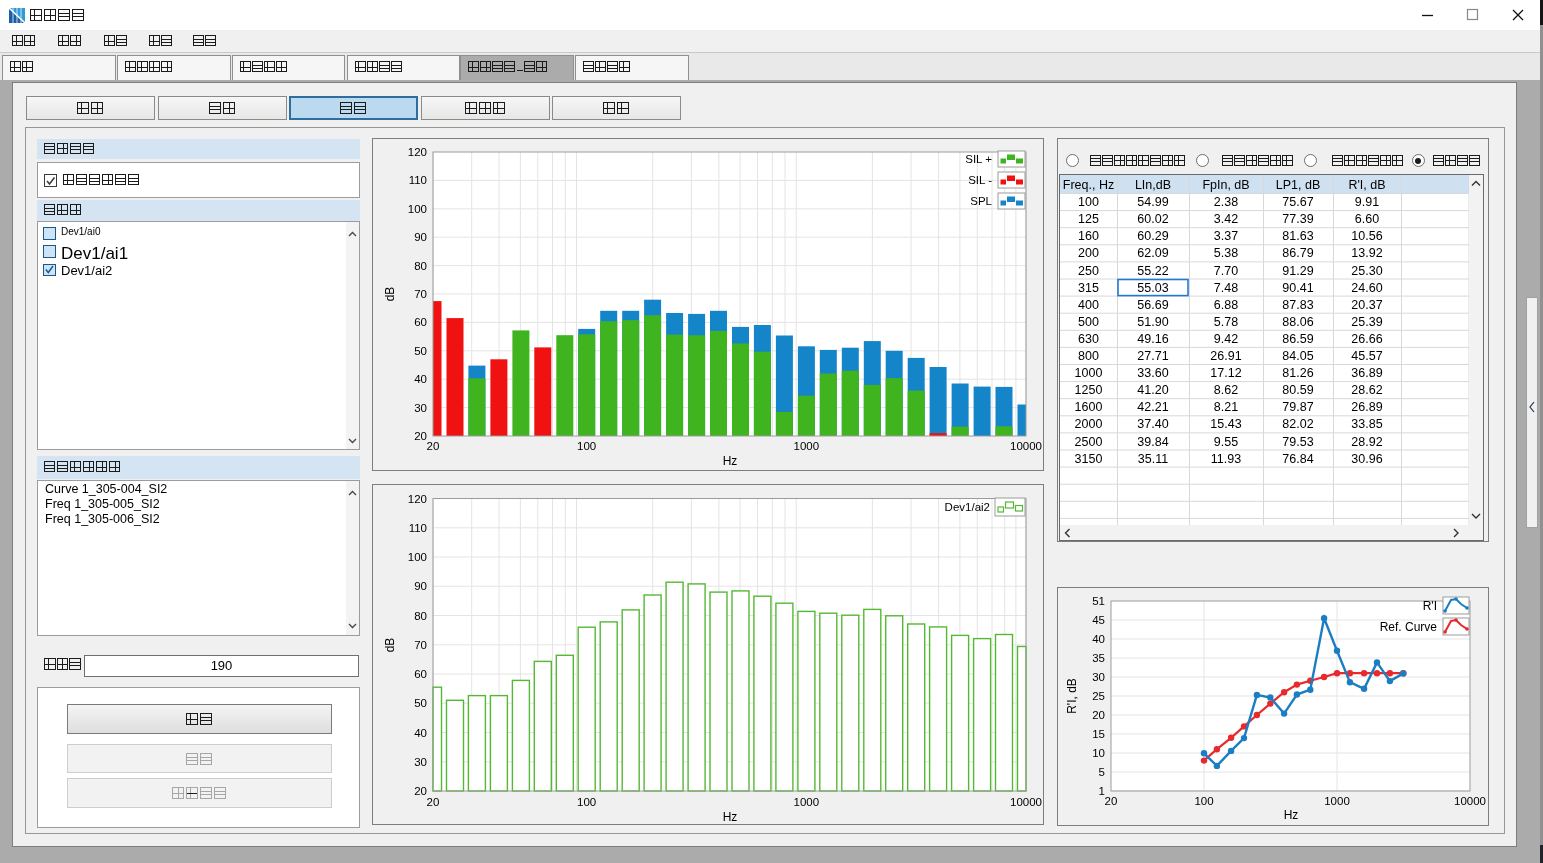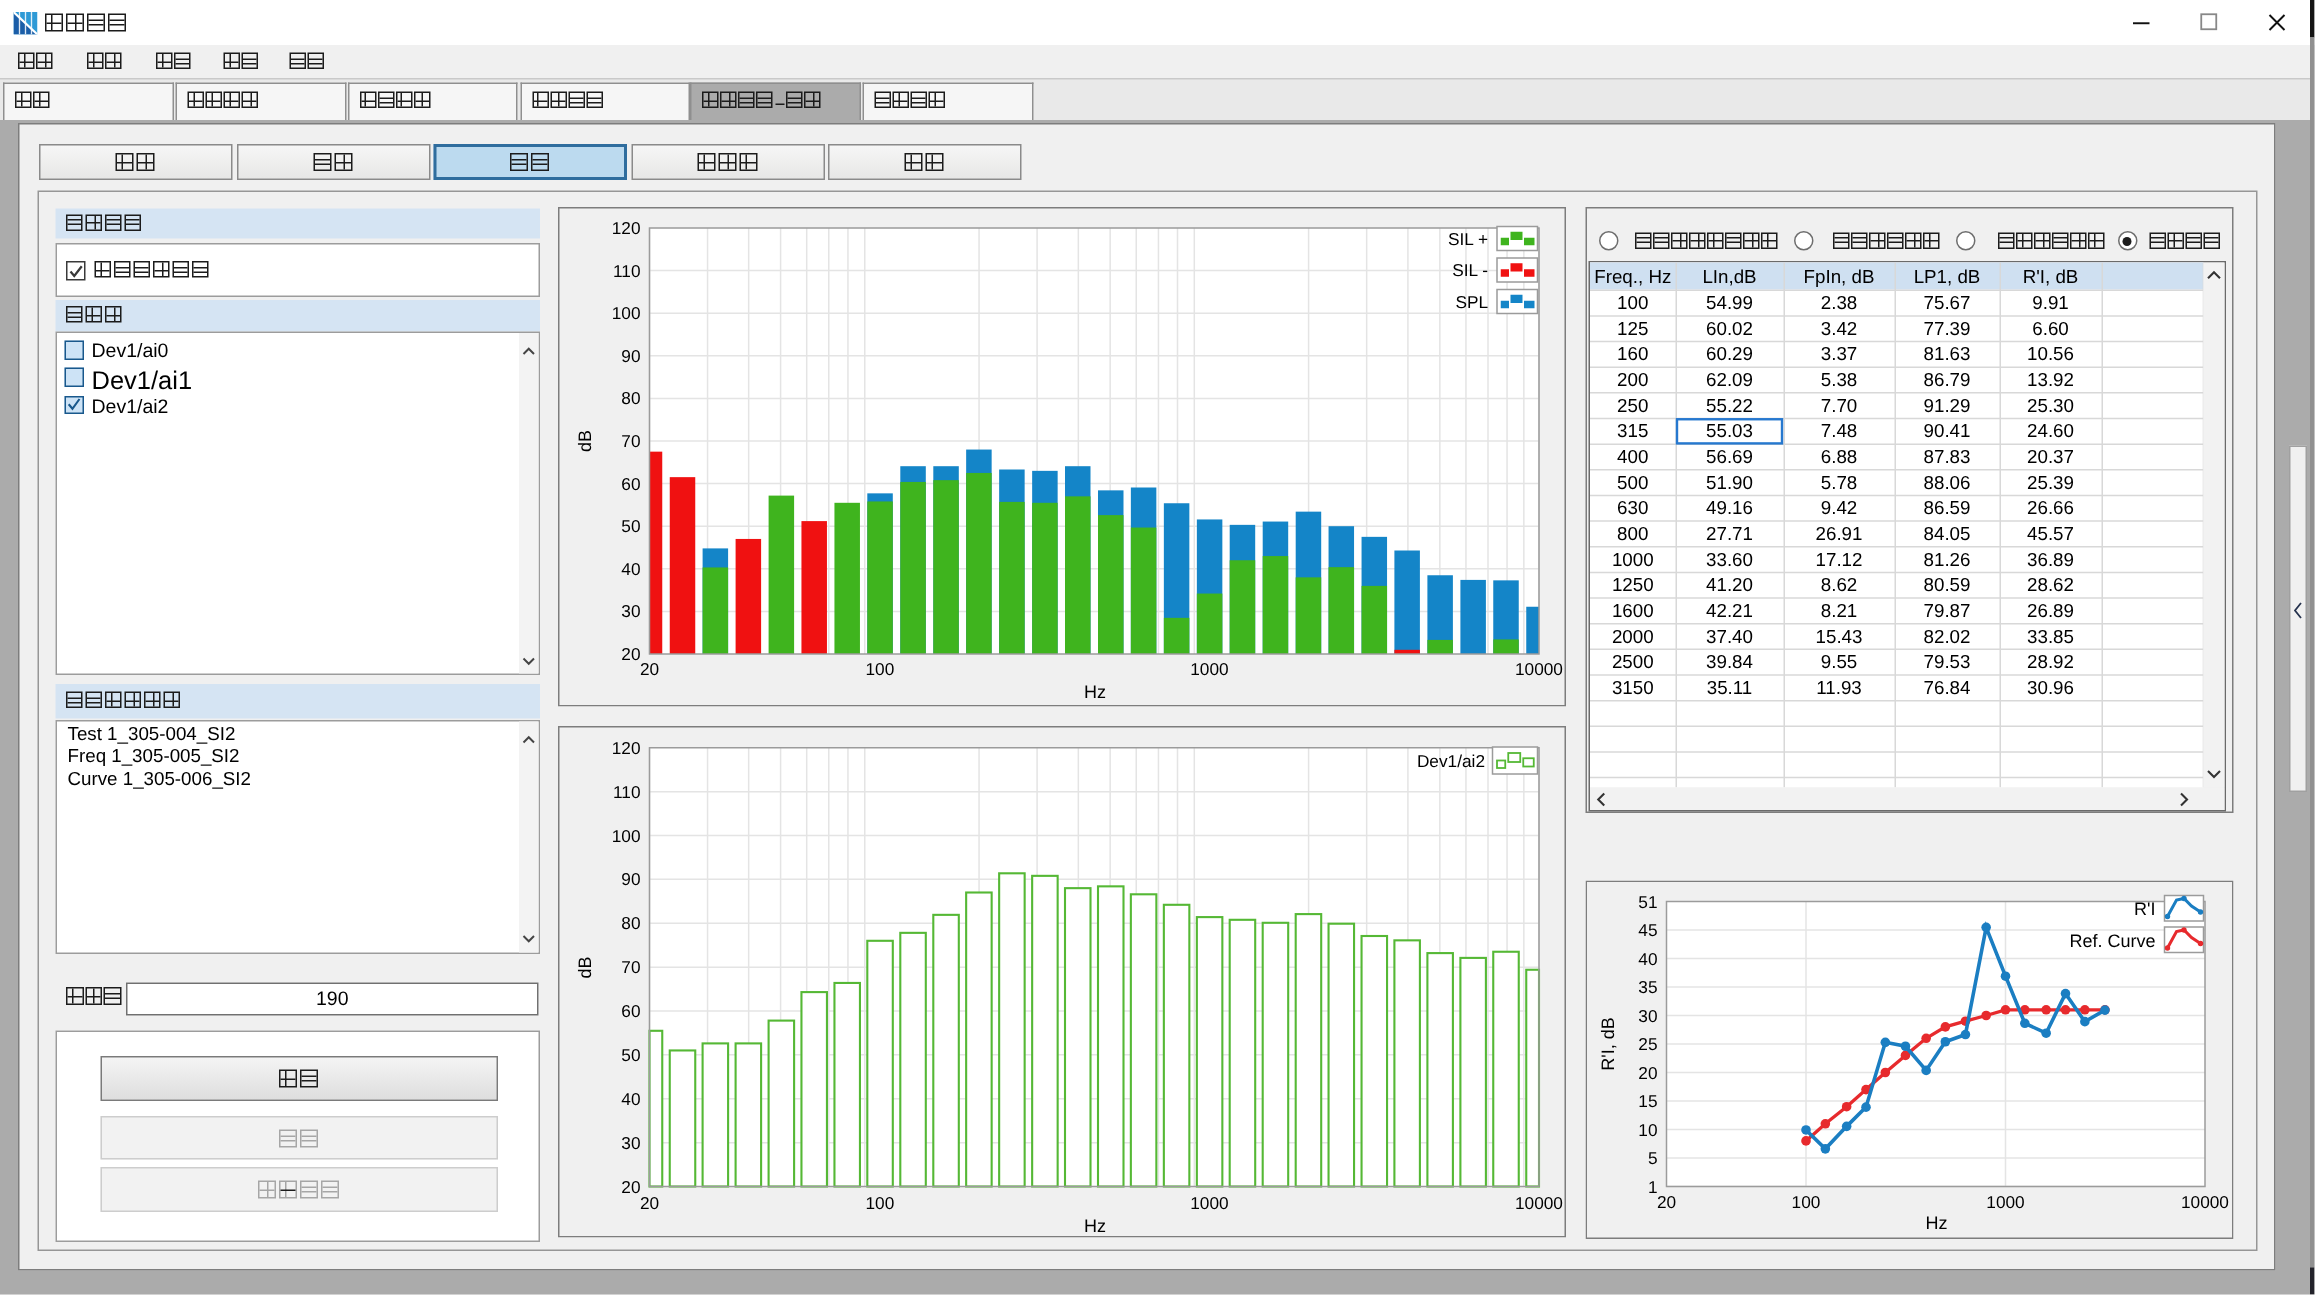--- a/index.html
+++ b/index.html
@@ -84,41 +84,41 @@
     <div class="ab" style="left:37px;top:162px;width:323px;height:36px;background:#fff;border:1px solid #9c9c9c;box-sizing:border-box"></div>
     <div class="ab" style="left:44px;top:174px;width:13px;height:13px;background:#fff;border:1.4px solid #3a3a3a;box-sizing:border-box"></div>
     <svg class="ab" style="left:45px;top:175px" width="12" height="12">
       <path d="M2 6 L4.5 9 L9.5 2.5" fill="none" stroke="#3a3a3a" stroke-width="1.5"></path>
     </svg>
     <div class="ab" style="left:63px;top:174px;width:90px;height:14px;"><i class="h c" style="width:11px;height:11px;margin-right:2px;margin-top:0px;color:#1b1b1b"></i><i class="h b" style="width:11px;height:11px;margin-right:2px;margin-top:0px;color:#1b1b1b"></i><i class="h b" style="width:11px;height:11px;margin-right:2px;margin-top:0px;color:#1b1b1b"></i><i class="h a" style="width:11px;height:11px;margin-right:2px;margin-top:0px;color:#1b1b1b"></i><i class="h b" style="width:11px;height:11px;margin-right:2px;margin-top:0px;color:#1b1b1b"></i><i class="h b" style="width:11px;height:11px;margin-right:2px;margin-top:0px;color:#1b1b1b"></i></div>
     <div class="ab" style="left:37px;top:199.5px;width:323px;height:22px;background:#d5e4f3"></div>
     <div class="ab" style="left:44px;top:204.0px;width:313px;height:14px;"><i class="h b" style="width:11px;height:11px;margin-right:2px;margin-top:0px;color:#1b1b1b"></i><i class="h c" style="width:11px;height:11px;margin-right:2px;margin-top:0px;color:#1b1b1b"></i><i class="h a" style="width:11px;height:11px;margin-right:2px;margin-top:0px;color:#1b1b1b"></i></div>
     <div class="ab" style="left:37px;top:221px;width:323px;height:229px;background:#fff;border:1px solid #9c9c9c;box-sizing:border-box"></div>
     <div class="ab" style="left:43px;top:227.0px;width:12.5px;height:12.5px;background:#cde3f6;border:1px solid #19588c;box-sizing:border-box"></div>
-    <div class="ab" style="left:61px;top:226.0px;width:100px;height:15px;font-size:13px;color:#000">Dev1/ai0</div>
+    <div class="ab" style="left:61px;top:226.0px;width:100px;height:15px;font-size:10px;color:#000">Dev1/ai0</div>
     <div class="ab" style="left:43px;top:245.3px;width:12.5px;height:12.5px;background:#cde3f6;border:1px solid #19588c;box-sizing:border-box"></div>
     <div class="ab" style="left:61px;top:244.3px;width:100px;height:15px;font-size:17px;color:#000">Dev1/ai1</div>
     <div class="ab" style="left:43px;top:263.6px;width:12.5px;height:12.5px;background:#cde3f6;border:1px solid #19588c;box-sizing:border-box"></div>
     <svg class="ab" style="left:44px;top:264.1px" width="11" height="11">
       <path d="M1.8 5.5 L4.3 8.5 L9 2" fill="none" stroke="#19588c" stroke-width="1.4"></path>
     </svg>
     <div class="ab" style="left:61px;top:262.6px;width:100px;height:15px;font-size:13px;color:#000">Dev1/ai2</div>
     <div class="ab" style="left:345.5px;top:222px;width:13.5px;height:227px;background:#f3f3f3"></div>
     <svg class="ab" style="left:348px;top:231px" width="9" height="7">
       <path d="M1 5 L4.5 1.5 L8 5" fill="none" stroke="#444" stroke-width="1.3"></path>
     </svg>
     <svg class="ab" style="left:348px;top:437px" width="9" height="7">
       <path d="M1 2 L4.5 5.5 L8 2" fill="none" stroke="#444" stroke-width="1.3"></path>
     </svg>
     <div class="ab" style="left:37px;top:456px;width:323px;height:23px;background:#d5e4f3"></div>
     <div class="ab" style="left:44px;top:461.0px;width:313px;height:14px;"><i class="h b" style="width:11px;height:11px;margin-right:2px;margin-top:0px;color:#1b1b1b"></i><i class="h b" style="width:11px;height:11px;margin-right:2px;margin-top:0px;color:#1b1b1b"></i><i class="h c" style="width:11px;height:11px;margin-right:2px;margin-top:0px;color:#1b1b1b"></i><i class="h a" style="width:11px;height:11px;margin-right:2px;margin-top:0px;color:#1b1b1b"></i><i class="h a" style="width:11px;height:11px;margin-right:2px;margin-top:0px;color:#1b1b1b"></i><i class="h a" style="width:11px;height:11px;margin-right:2px;margin-top:0px;color:#1b1b1b"></i></div>
     <div class="ab" style="left:37px;top:480px;width:323px;height:156px;background:#fff;border:1px solid #9c9c9c;box-sizing:border-box"></div>
-    <div class="ab" style="left:45px;top:482.0px;width:160px;height:15px;font-size:12.5px;color:#000">Test 1_305-004_SI2</div>
+    <div class="ab" style="left:45px;top:482.0px;width:160px;height:15px;font-size:12.5px;color:#000">Curve 1_305-004_SI2</div>
     <div class="ab" style="left:45px;top:497.1px;width:160px;height:15px;font-size:12.5px;color:#000">Freq 1_305-005_SI2</div>
-    <div class="ab" style="left:45px;top:512.2px;width:160px;height:15px;font-size:12.5px;color:#000">Curve 1_305-006_SI2</div>
+    <div class="ab" style="left:45px;top:512.2px;width:160px;height:15px;font-size:12.5px;color:#000">Freq 1_305-006_SI2</div>
     <div class="ab" style="left:345.5px;top:481px;width:13.5px;height:154px;background:#f3f3f3"></div>
     <svg class="ab" style="left:348px;top:490px" width="9" height="7">
       <path d="M1 5 L4.5 1.5 L8 5" fill="none" stroke="#444" stroke-width="1.3"></path>
     </svg>
     <svg class="ab" style="left:348px;top:622px" width="9" height="7">
       <path d="M1 2 L4.5 5.5 L8 2" fill="none" stroke="#444" stroke-width="1.3"></path>
     </svg>
     <div class="ab" style="left:44px;top:658px;width:42px;height:14px;"><i class="h c" style="width:11.5px;height:11.5px;margin-right:1px;margin-top:0px;color:#1b1b1b"></i><i class="h a" style="width:11.5px;height:11.5px;margin-right:1px;margin-top:0px;color:#1b1b1b"></i><i class="h b" style="width:11.5px;height:11.5px;margin-right:1px;margin-top:0px;color:#1b1b1b"></i></div>
     <div class="ab" style="left:84px;top:654.5px;width:275px;height:22px;background:#fff;border:1px solid #707070;box-sizing:border-box;display:flex;align-items:center;justify-content:center;font-size:13px">190</div>
     <div class="ab" style="left:37px;top:687px;width:323px;height:141px;background:#fff;border:1px solid #9c9c9c;box-sizing:border-box"></div>

